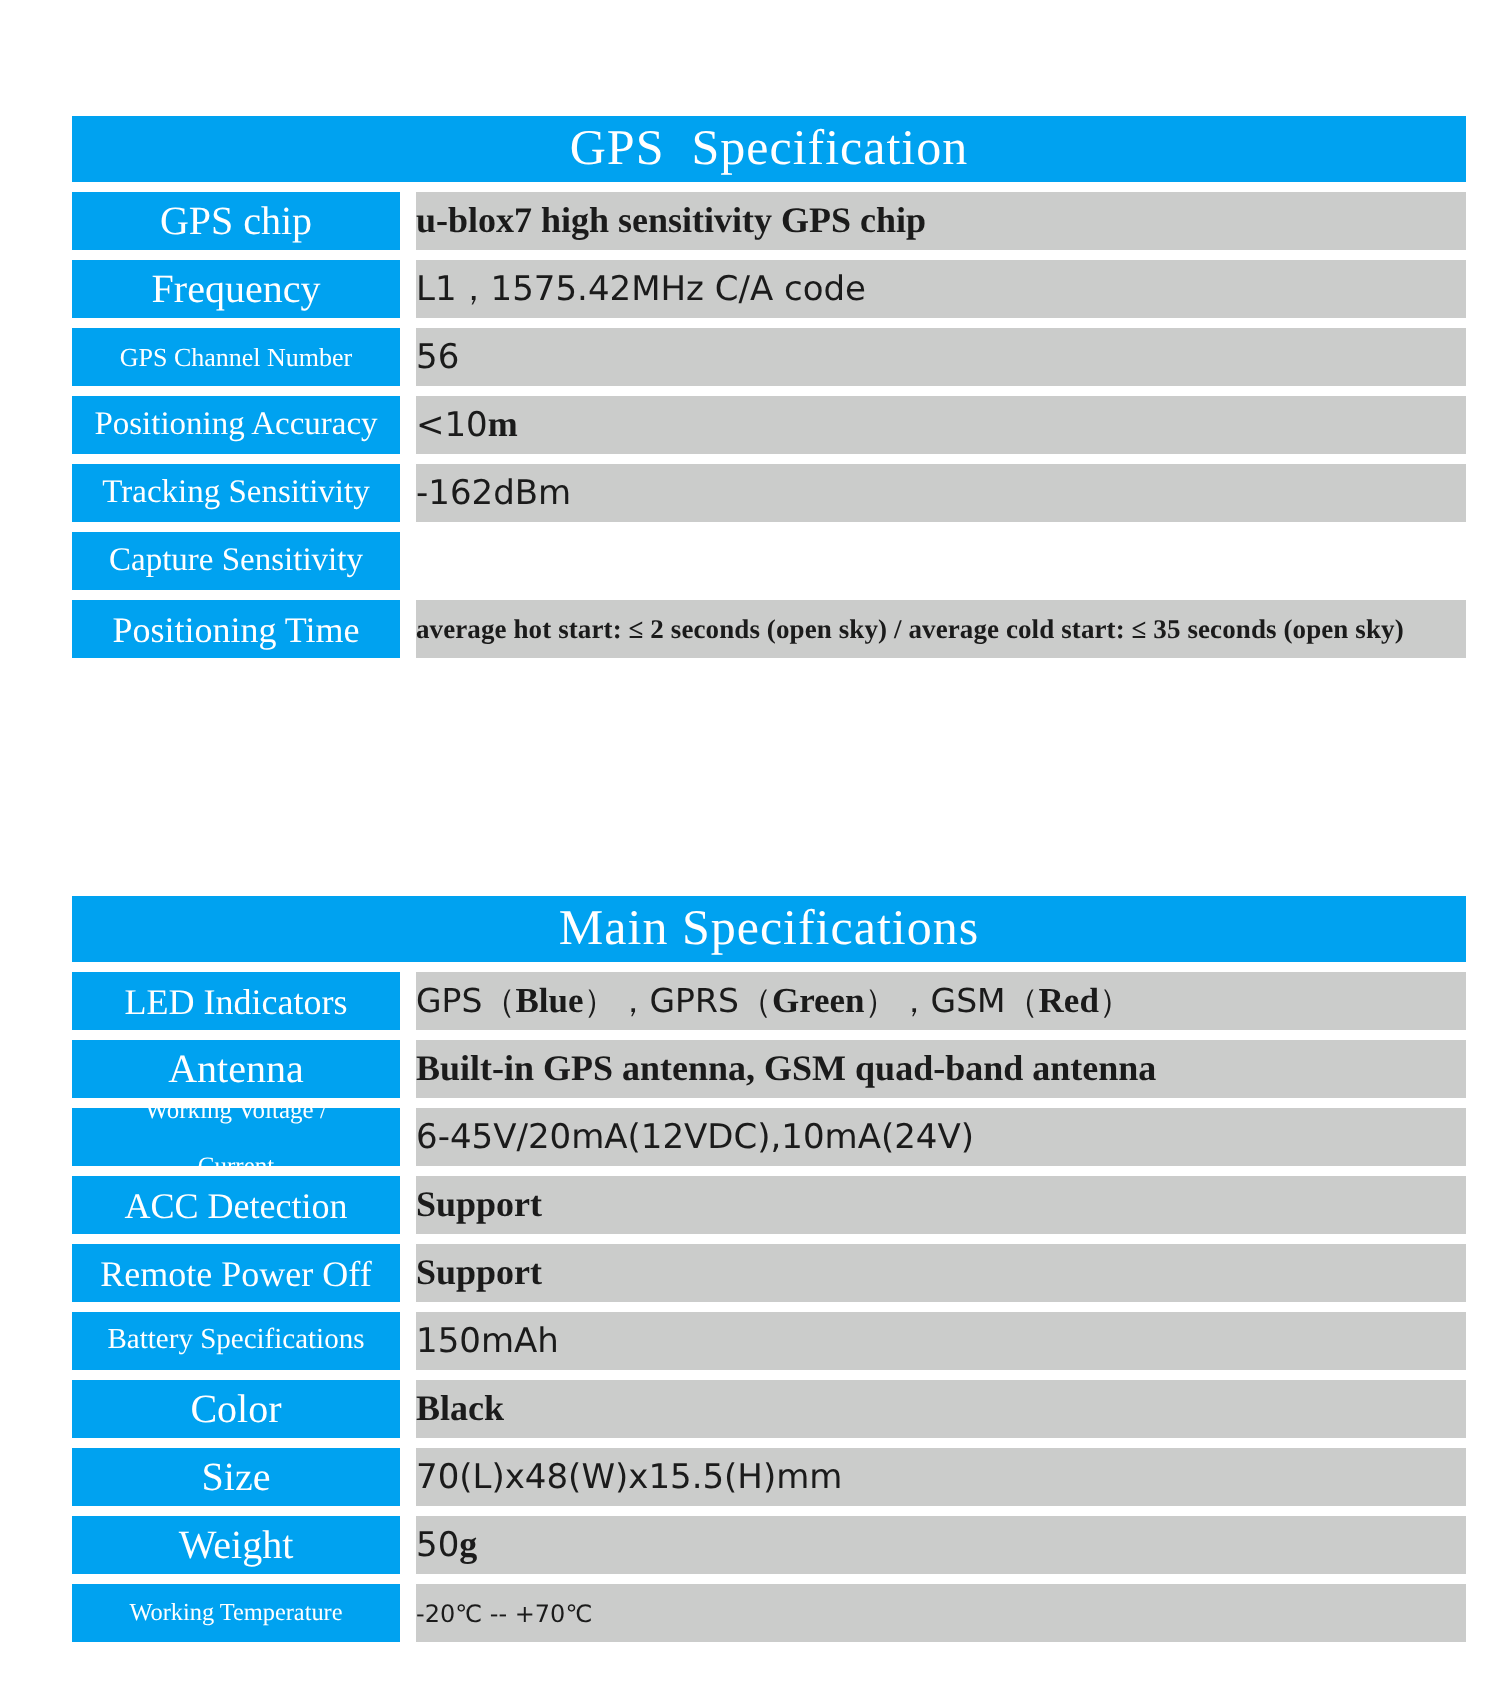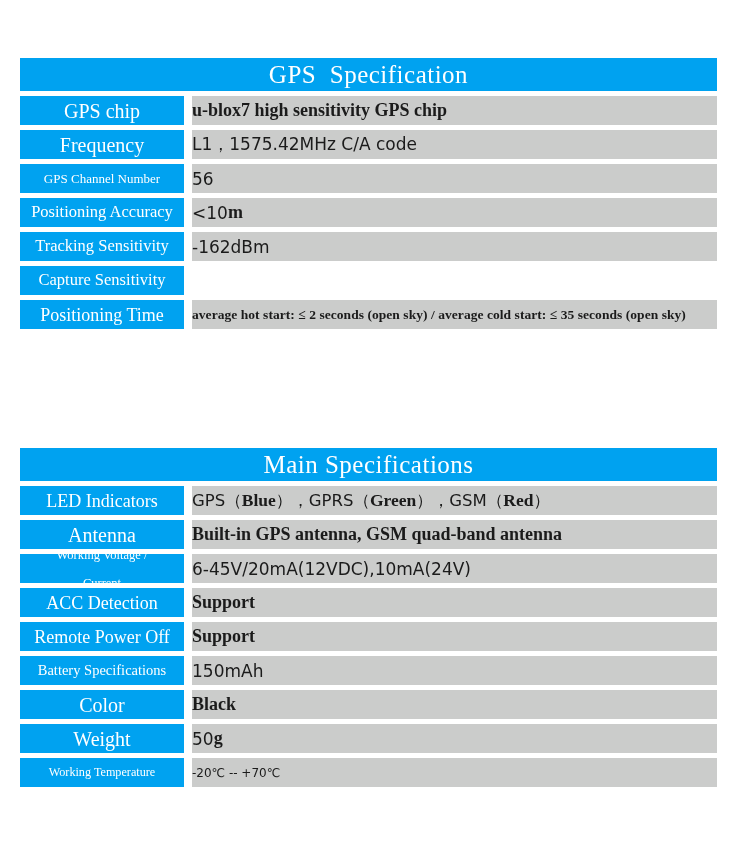--- a/index.html
+++ b/index.html
@@ -10,21 +10,21 @@
   body {
     width: 750px;
     height: 852px;
     position: relative;
     font-family: "Liberation Sans", sans-serif;
     overflow: hidden;
   }
 
   .spec-table {
     position: absolute;
-    left: 20px;
+    left: 36px;
     width: 697px;
   }
 
   #gps-table { top: 58px; }
   #main-table { top: 448px; }
 
   .table-title {
     height: 33px;
     background: #00A2F0;
     color: #ffffff;
@@ -239,20 +239,26 @@
     <div class="row-value val-sans">150mAh</div>
   </div>
 
   <div class="spec-row">
     <div class="row-label">
       <span class="lbl-xl">Color</span>
     </div>
     <div class="row-value val-serif-bold">Black</div>
   </div>
 
+  <div class="spec-row">
+    <div class="row-label">
+      <span class="lbl-xl">Size</span>
+    </div>
+    <div class="row-value val-sans">70(L)x48(W)x15.5(H)mm</div>
+  </div>
 
   <div class="spec-row">
     <div class="row-label">
       <span class="lbl-xl">Weight</span>
     </div>
     <div class="row-value val-unit-serif">
       <span>50 </span>
         <b>g</b>
     </div>
   </div>

